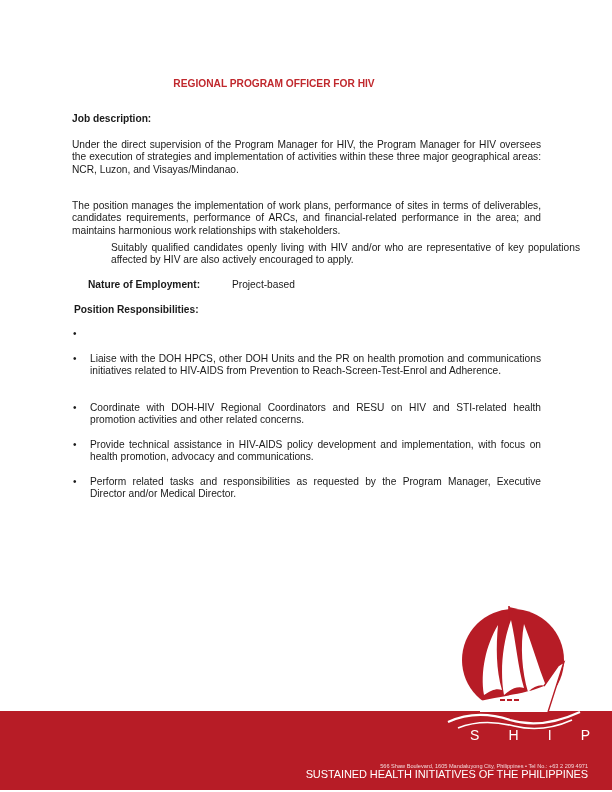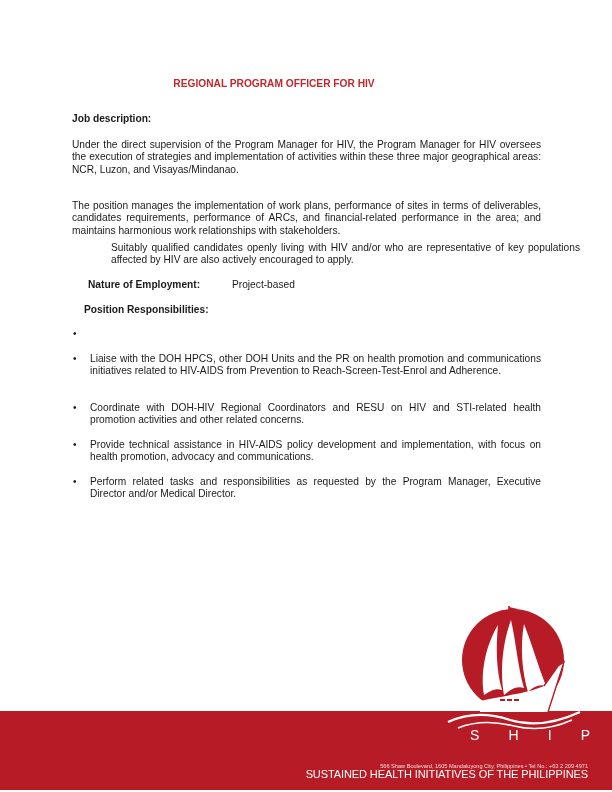--- a/index.html
+++ b/index.html
@@ -11,21 +11,21 @@
 
   .content { position: absolute; left: 72px; top: 113px; width: 469px; font-size: 10.2px; line-height: 12.4px; }
   .heading { font-weight: bold; text-align: right; }
   .para { text-align: justify; }
   .h-job { position: absolute; top: 0; left: 0; }
   .p1 { position: absolute; top: 26px; left: 0; width: 469px; }
   .p2 { position: absolute; top: 87px; left: 0; width: 469px; }
   .p3 { position: absolute; top: 129px; left: 0; width: 469px; margin-left: 39px; }
   .nature { position: absolute; top: 166px; left: 16px; }
   .nature .val { position: absolute; left: 144px; top: 0; white-space: nowrap; font-weight: normal; }
-  .resp-h { position: absolute; top: 191px; left: 12px; white-space: nowrap; }
+  .resp-h { position: absolute; top: 191px; left: 2px; white-space: nowrap; }
 
   .bullets { position: absolute; top: 215px; left: 0; width: 469px; list-style: none; }
   .bullet { position: relative; padding-left: 18px; text-align: justify; }
   .bullet .dot { position: absolute; left: 1px; top: 0; font-size: 10px; }
   .b0 { position: absolute; top: 0; left: 0; width: 469px; }
   .b1 { position: absolute; top: 25px; left: 0; width: 469px; }
   .b2 { position: absolute; top: 74px; left: 0; width: 469px; }
   .b3 { position: absolute; top: 111px; left: 0; width: 469px; }
   .b4 { position: absolute; top: 148px; left: 0; width: 469px; }
 

